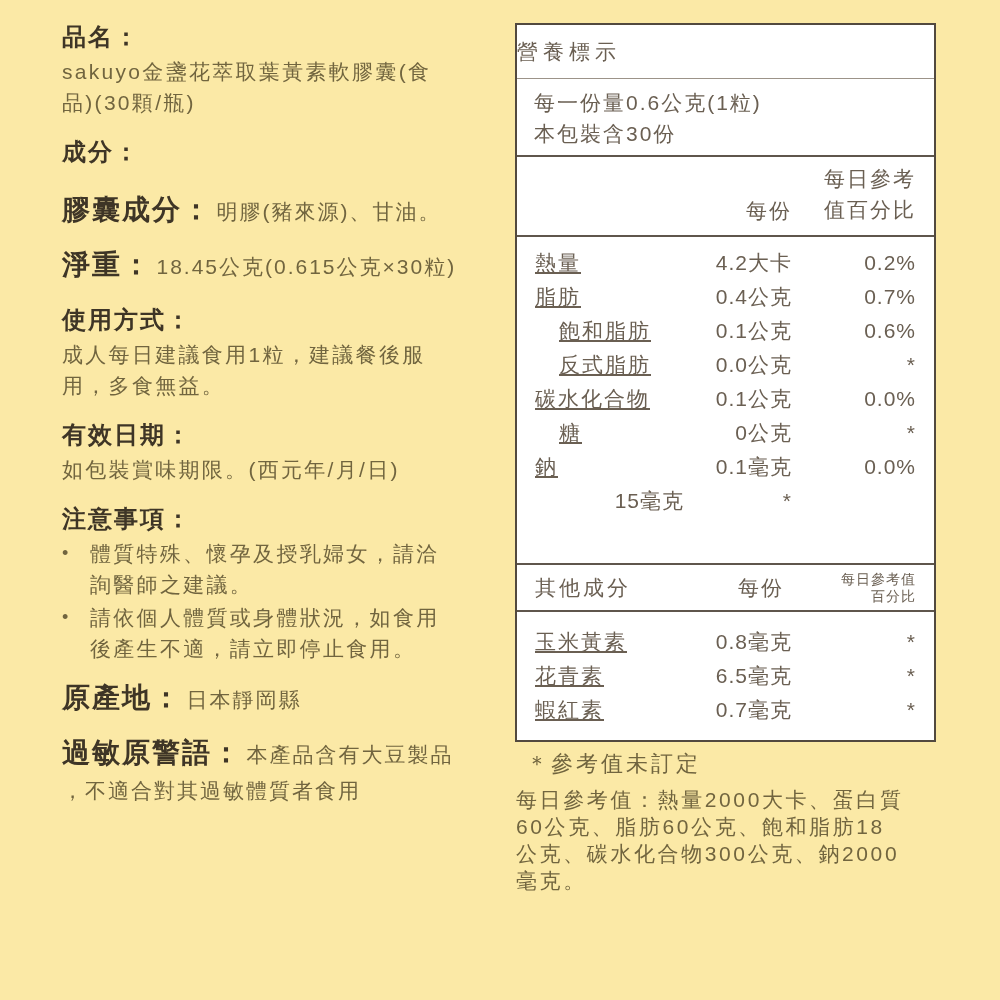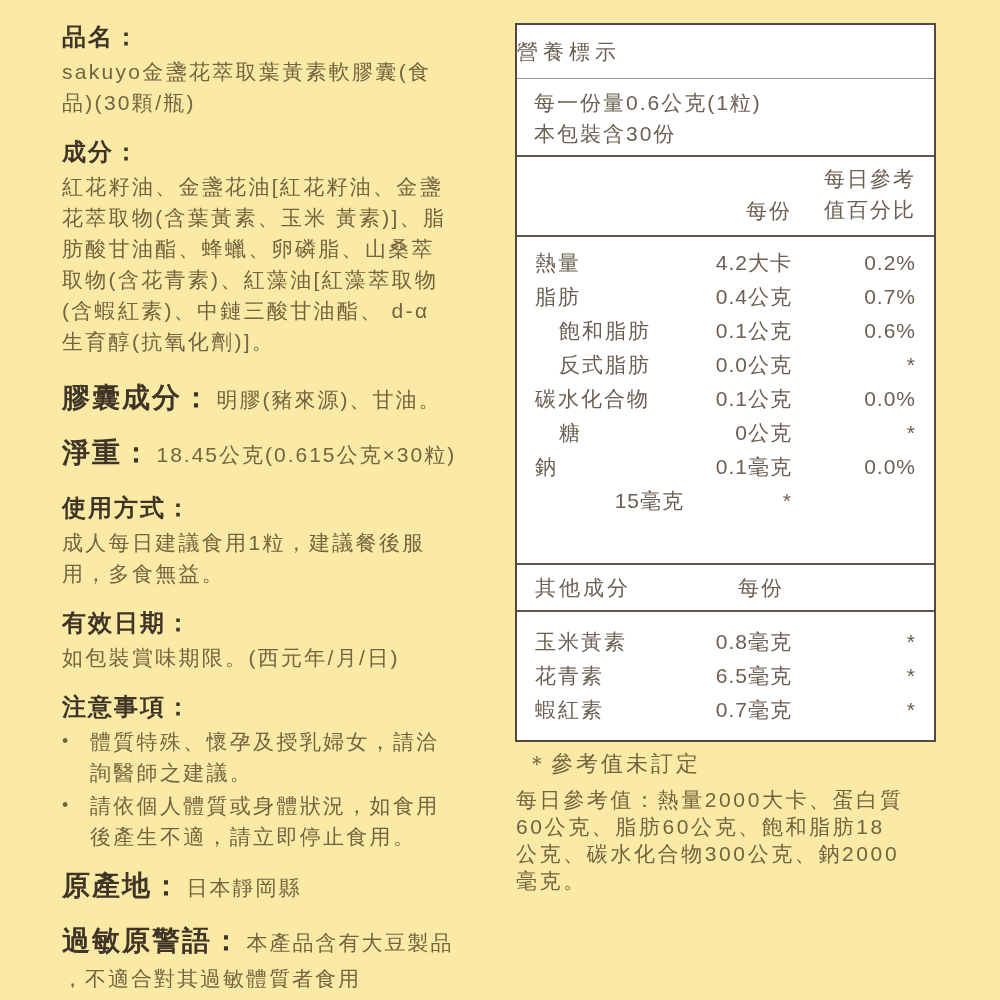--- a/index.html
+++ b/index.html
@@ -64,21 +64,21 @@
     display:grid; grid-template-columns:1fr 108px 124px; align-items:end;
     font-size:21px; border-bottom:2px solid #5f564c;
   }
   .t-header .per { text-align:right; letter-spacing:2px; }
   .t-header .daily { text-align:right; letter-spacing:2px; line-height:31px; white-space:pre-line; }
   .t-main { height:328px; box-sizing:border-box; padding:9px 18px 0 18px; border-bottom:2px solid #5f564c; }
   .trow {
     display:grid; grid-template-columns:1fr 108px 124px;
     line-height:34px; font-size:21px;
   }
-  .trow .nm  { letter-spacing:2px; }
+  .trow .nm  { letter-spacing:2px;text-decoration:underline; }
   .trow .nm.ind { padding-left:24px; }
   .trow .val { text-align:right; letter-spacing:1px; }
   .trow .pct { text-align:right; letter-spacing:1px; }
   .t-sub {
     height:47px; box-sizing:border-box; padding:0 18px;
     display:grid; grid-template-columns:1fr 100px 132px; align-items:center;
     border-bottom:2px solid #5f564c; font-size:21px;
   }
   .t-sub .nm { letter-spacing:3px; }
   .t-sub .per { text-align:right; letter-spacing:2px; }
@@ -107,26 +107,20 @@
   <div class="left-col">
 
     <div class="sec">
       <p class="lh">品名：</p>
       <p class="lb">sakuyo金盞花萃取葉黃素軟膠囊(食
 品)(30顆/瓶)</p>
     </div>
 
     <div class="sec">
       <p class="lh">成分：</p>
-      <p class="lb">紅花籽油、金盞花油[紅花籽油、金盞
-花萃取物(含葉黃素、玉米 黃素)]、脂
-肪酸甘油酯、蜂蠟、卵磷脂、山桑萃
-取物(含花青素)、紅藻油[紅藻萃取物
-(含蝦紅素)、中鏈三酸甘油酯、 d-α
-生育醇(抗氧化劑)]。</p>
     </div>
 
     <div class="sec" style="margin-top:24px;">
       <p class="inline-row">
         <b class="lh-inline">膠囊成分：</b>
         <span class="lb-inline">明膠(豬來源)、甘油。</span>
       </p>
     </div>
 
     <div class="sec">
@@ -230,20 +224,22 @@
       </div>
       <div class="trow">
         <span class="val">15毫克</span>
         <span class="pct">*</span>
       </div>
     </div>
 
     <div class="t-sub">
       <span class="nm">其他成分</span>
       <span class="per">每份</span>
+      <span class="small">每日參考值
+百分比</span>
     </div>
 
     <div class="t-other">
       <div class="trow">
         <span class="nm">玉米黃素</span>
         <span class="val">0.8毫克</span>
         <span class="pct">*</span>
       </div>
       <div class="trow">
         <span class="nm">花青素</span>

